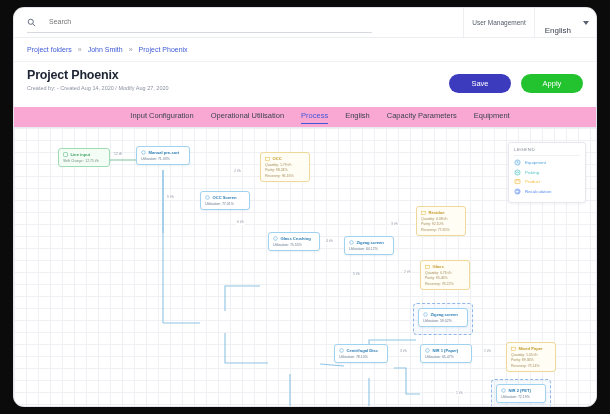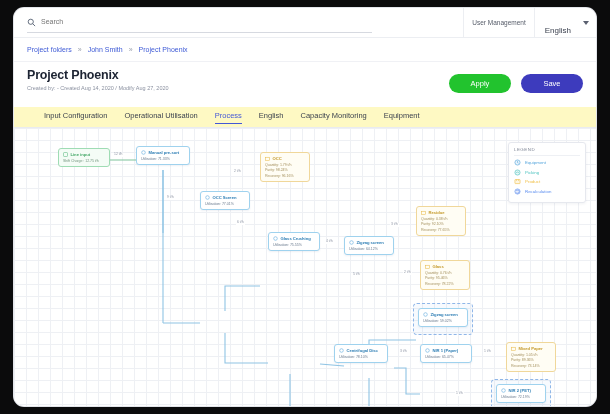--- a/index.html
+++ b/index.html
@@ -19,21 +19,21 @@
     box-shadow: 0 0 0 1px #e3e5ea;
   }
 
   
   .topbar {
     position: absolute; left: 0; top: 0; width: 100%; height: 30px;
     background: #fff; border-bottom: 1px solid #eceef2;
     display: flex; align-items: center;
   }
   .search-wrap {
-    display: flex; align-items: center; gap: 5px;
+    display: flex; align-items: center; gap: 13px;
     margin-left: 13px; width: 345px; height: 20px;
     border-bottom: 1px solid #d6d9e0;
   }
   .search-input {
     border: 0; outline: 0; font-size: 7px; color: #8d93a1;
     font-family: "Liberation Sans", sans-serif;
     background: transparent; width: 100%; padding-bottom: 2px;
   }
   .mag { width: 9px; height: 9px; flex: 0 0 9px; }
   .topbar-right {
@@ -74,21 +74,21 @@
     font-size: 7.5px; color: #fff; cursor: pointer;
     font-family: "Liberation Sans", sans-serif;
   }
   .btn-apply { background: #22c32e; }
   .btn-save  { background: #3d3bbd; }
 
   
   .tabs {
     position: absolute; top: 99px; left: 0; width: 100%; height: 21px;
     display: flex; align-items: center; gap: 17px; padding-left: 30px;
-    background: #fef9c3; border-bottom: 1px solid #e9ebf0;
+    background: #f9a8d4; border-bottom: 1px solid #e9ebf0; justify-content: center;
   }
   .tab { font-size: 7.5px; color: #3d4careful; }
   .tab { color: #3d434f; padding-bottom: 3px; cursor: pointer; }
   .tab.active { color: #4257d6; border-bottom: 1.2px solid #4257d6; }
 
   
   .canvas {
     position: absolute; top: 120px; left: 0; right: 0; bottom: 0;
     background-color: #ffffff;
     background-image:
@@ -170,31 +170,31 @@
     <span class="crumb-sep">»</span>
     <span class="crumb">John Smith</span>
     <span class="crumb-sep">»</span>
     <span class="crumb">Project Phoenix</span>
   </div>
 
   <div class="proj">
     <div class="proj-title">Project Phoenix</div>
     <div class="proj-meta">Created by: -  Created Aug 14, 2020 / Modify Aug 27, 2020</div>
     <div class="btn-row">
+      <button class="btn btn-save">Save</button>
       <button class="btn btn-apply">Apply</button>
-      <button class="btn btn-save">Save</button>
     </div>
   </div>
 
   <div class="tabs">
     <div class="tab">Input Configuration</div>
     <div class="tab">Operational Utilisation</div>
     <div class="tab active">Process</div>
     <div class="tab">English</div>
-    <div class="tab">Capacity Monitoring</div>
+    <div class="tab">Capacity Parameters</div>
     <div class="tab">Equipment</div>
   </div>
 
   <div class="canvas">
 
     <svg class="edges" viewBox="0 0 582 278" preserveAspectRatio="none">
       <g fill="none" stroke="#8fc4e4" stroke-width="1.1">
 
         <path d="M96 32 L122 32" stroke="#7fc49c"></path>
 

